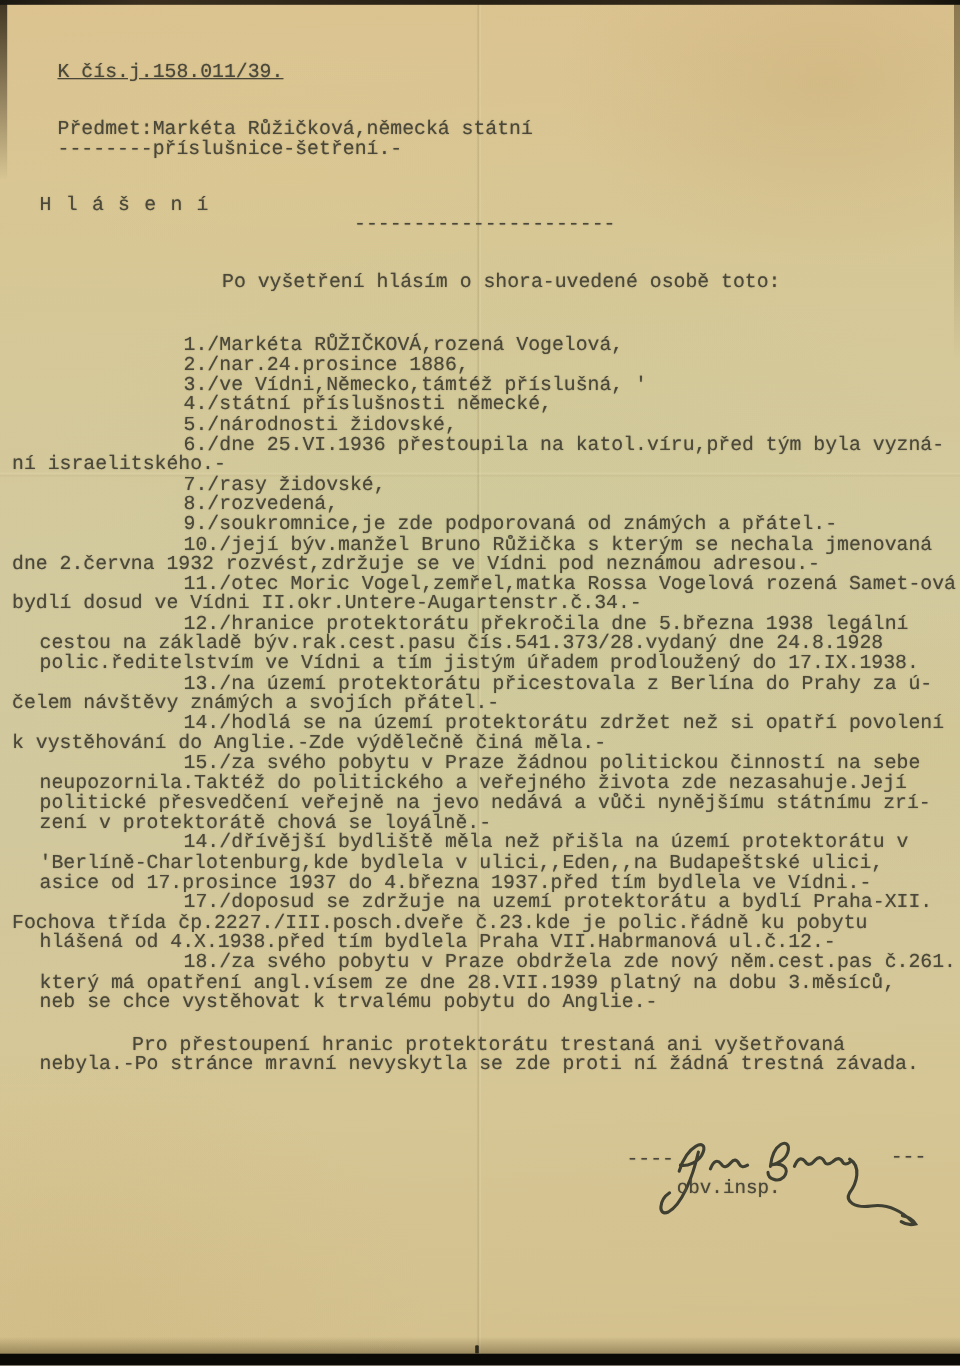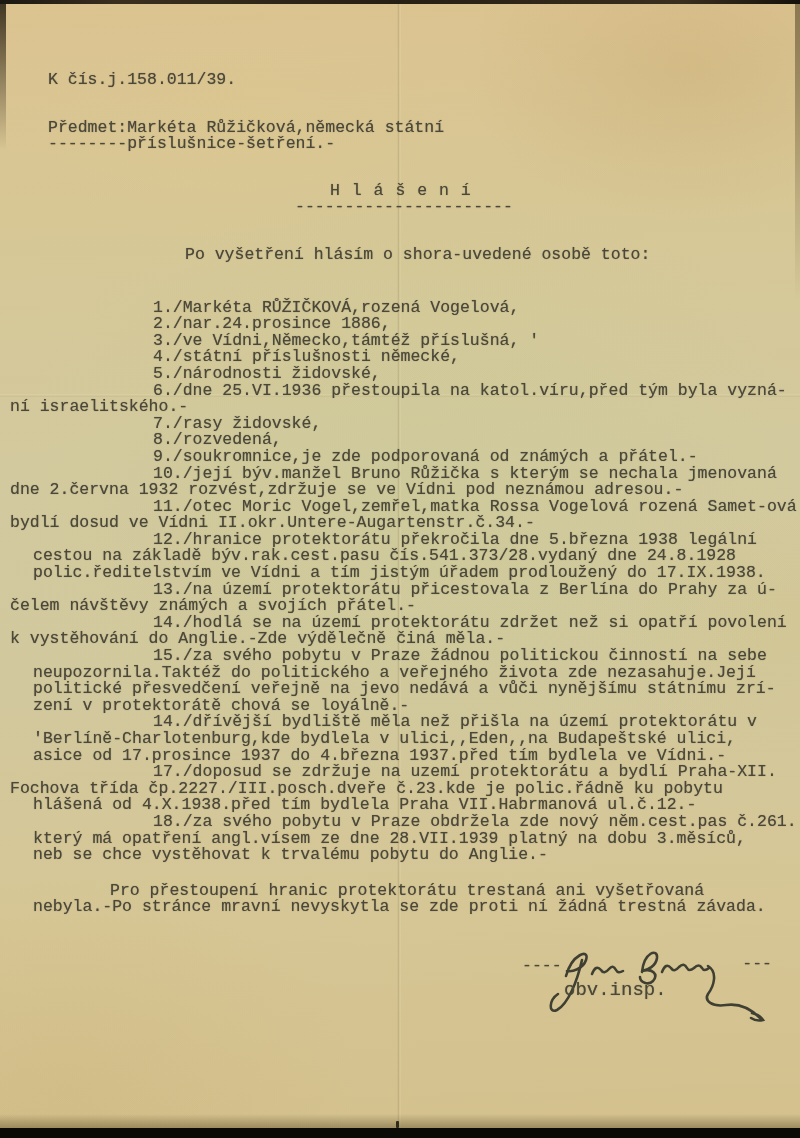--- a/index.html
+++ b/index.html
@@ -19,23 +19,23 @@
       linear-gradient(178deg,#dcc390 0%,#d7c795 18%,#d3c99e 40%,#d2c89d 60%,#d6c695 80%,#d3c08d 100%);
   }
   .line{
     font-size:16.5px;
     line-height:16.6px;
     white-space:pre;
     letter-spacing:0px;
     text-shadow:0 0 1px rgba(74,70,54,0.65);
   }
   .content{position:relative;padding-left:33px;z-index:3;}
-  .ref{margin-top:72px;margin-left:15px;}
+  .ref{margin-top:52px;margin-left:15px;text-decoration:underline;}
   .subject{margin-top:31px;margin-left:15px;}
-  .heading{margin-top:30px;margin-left:297px;letter-spacing:1px;}
+  .heading{margin-top:30px;letter-spacing:1px;}
   .dashline{margin-left:262px;}
   .intro{margin-top:31px;margin-left:152px;}
   .body-block{margin-top:36px;}
   .i{margin-left:120px;}
   .nl{margin-left:-23px;}
   .closing{margin-top:19px;}
   .i2{margin-left:77px;}
   .dateline{margin-top:16px;margin-left:70px;}
   
   .edge-top{position:absolute;top:0;left:0;right:0;height:4px;z-index:5;
@@ -52,21 +52,21 @@
   .crease-h{position:absolute;left:0;top:394px;width:100%;height:3px;z-index:2;
     background:linear-gradient(to bottom,rgba(235,225,185,0.35),rgba(130,112,64,0.12));}
   .speck{position:absolute;left:396px;top:1121px;width:3px;height:7px;background:#2e2a1c;border-radius:1px;z-index:5;}
   
   .signature{position:absolute;left:522px;top:934px;width:256px;height:104px;z-index:4;}
   .sig-dash{position:absolute;font-size:16.5px;line-height:16.6px;color:#4b4839;
     text-shadow:0 0 1px rgba(74,70,54,0.65);white-space:pre;}
   .sig-dash.left{left:0;top:24px;}
   .sig-dash.right{right:6px;top:22px;}
   .sig-svg{position:absolute;left:0;top:0;width:256px;height:104px;}
-  .sig-title{position:absolute;left:42px;top:48px;font-size:19px;line-height:16.6px;
+  .sig-title{position:absolute;left:42px;top:48px;font-size:16px;line-height:16.6px;
     white-space:pre;text-shadow:0 0 1px rgba(74,70,54,0.65);}
 </style>
 </head>
 <body>
 
 <div class="page">
 
   <div class="content">
     <div class="line ref">K čís.j.158.011/39.</div>
 

